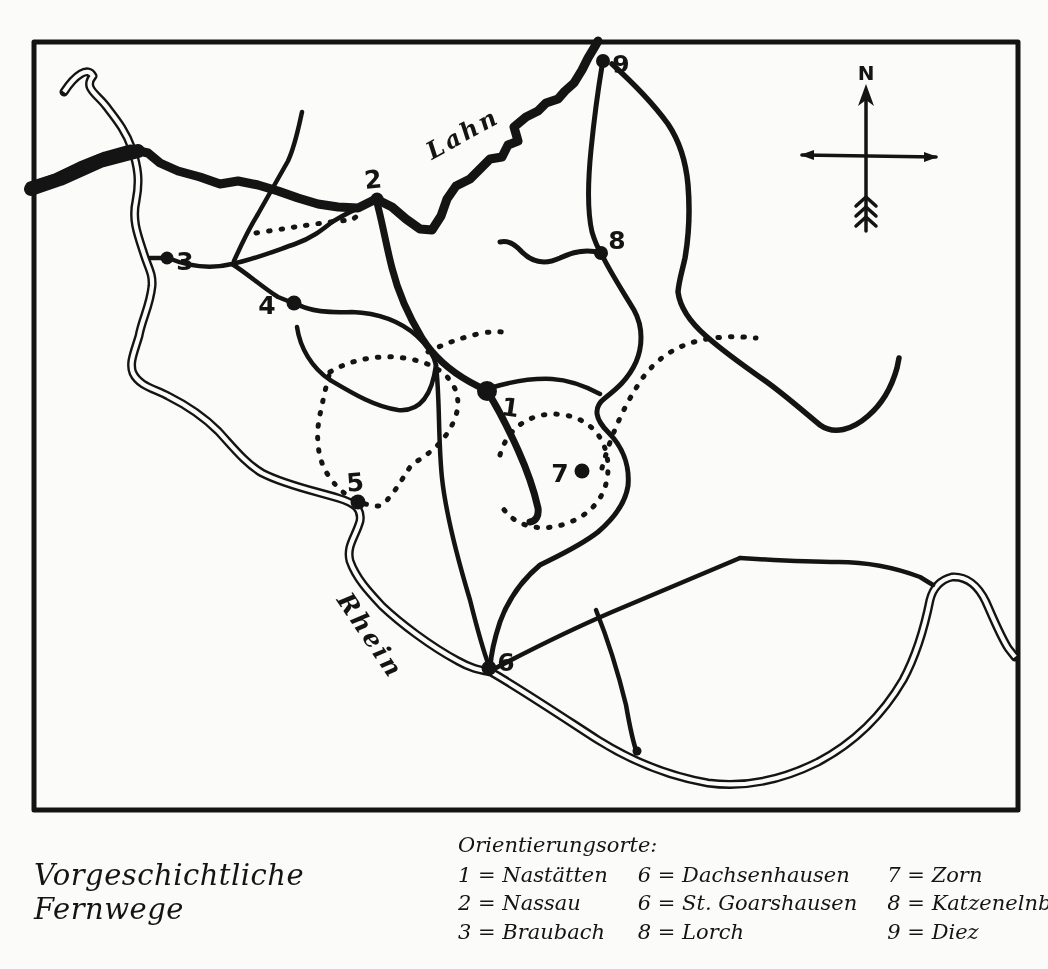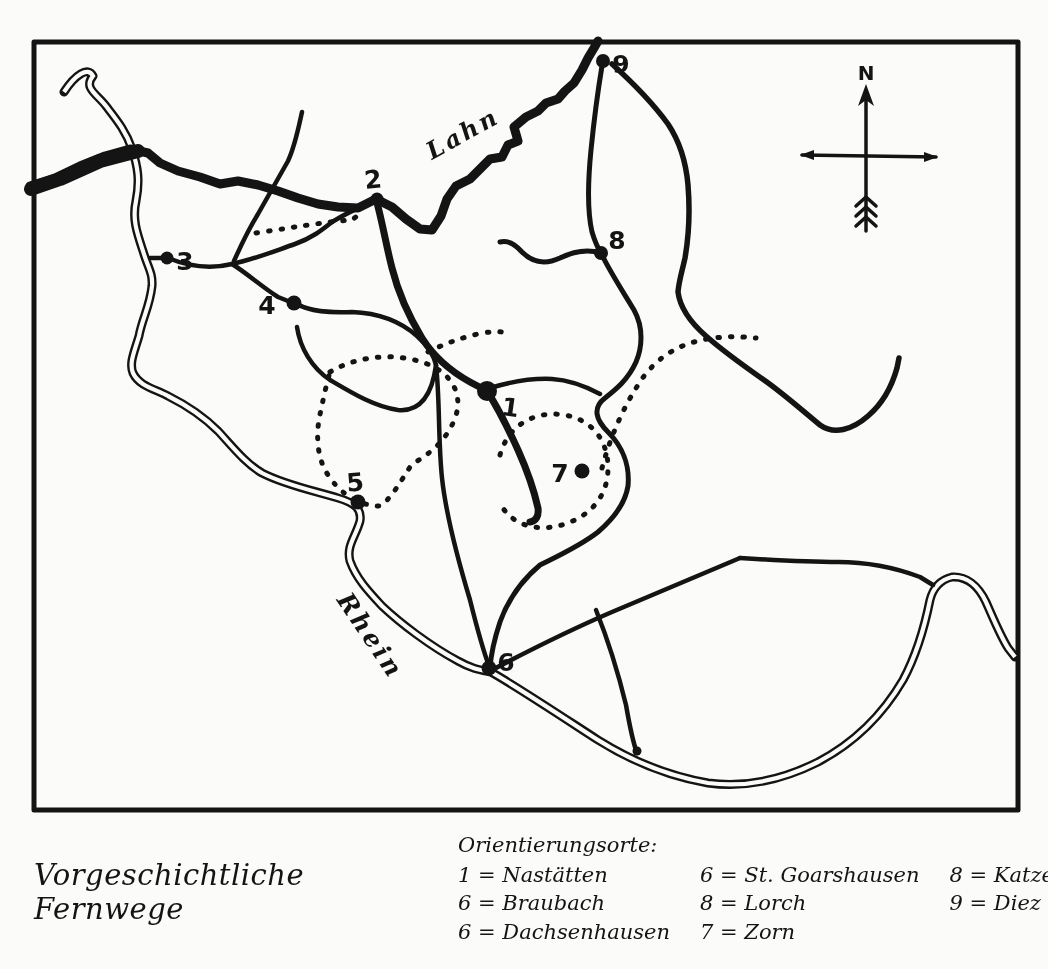--- a/index.html
+++ b/index.html
@@ -243,21 +243,22 @@
   </g>
 </svg>
 </div>
 
 <div class="caption-row">
   <div class="map-title">Vorgeschichtliche Fernwege</div>
   <div class="legend">
     <div class="legend-heading">Orientierungsorte:</div>
     <div class="legend-grid">
       <div>1 = Nastätten</div>
-      <div>6 = Braubach</div>
+      <div>2 = Nassau</div>
+      <div>3 = Braubach</div>
       <div>6 = Dachsenhausen</div>
       <div>6 = St. Goarshausen</div>
       <div>8 = Lorch</div>
       <div>7 = Zorn</div>
       <div>8 = Katzenelnbogen</div>
       <div>9 = Diez</div>
     </div>
   </div>
 </div>
 

